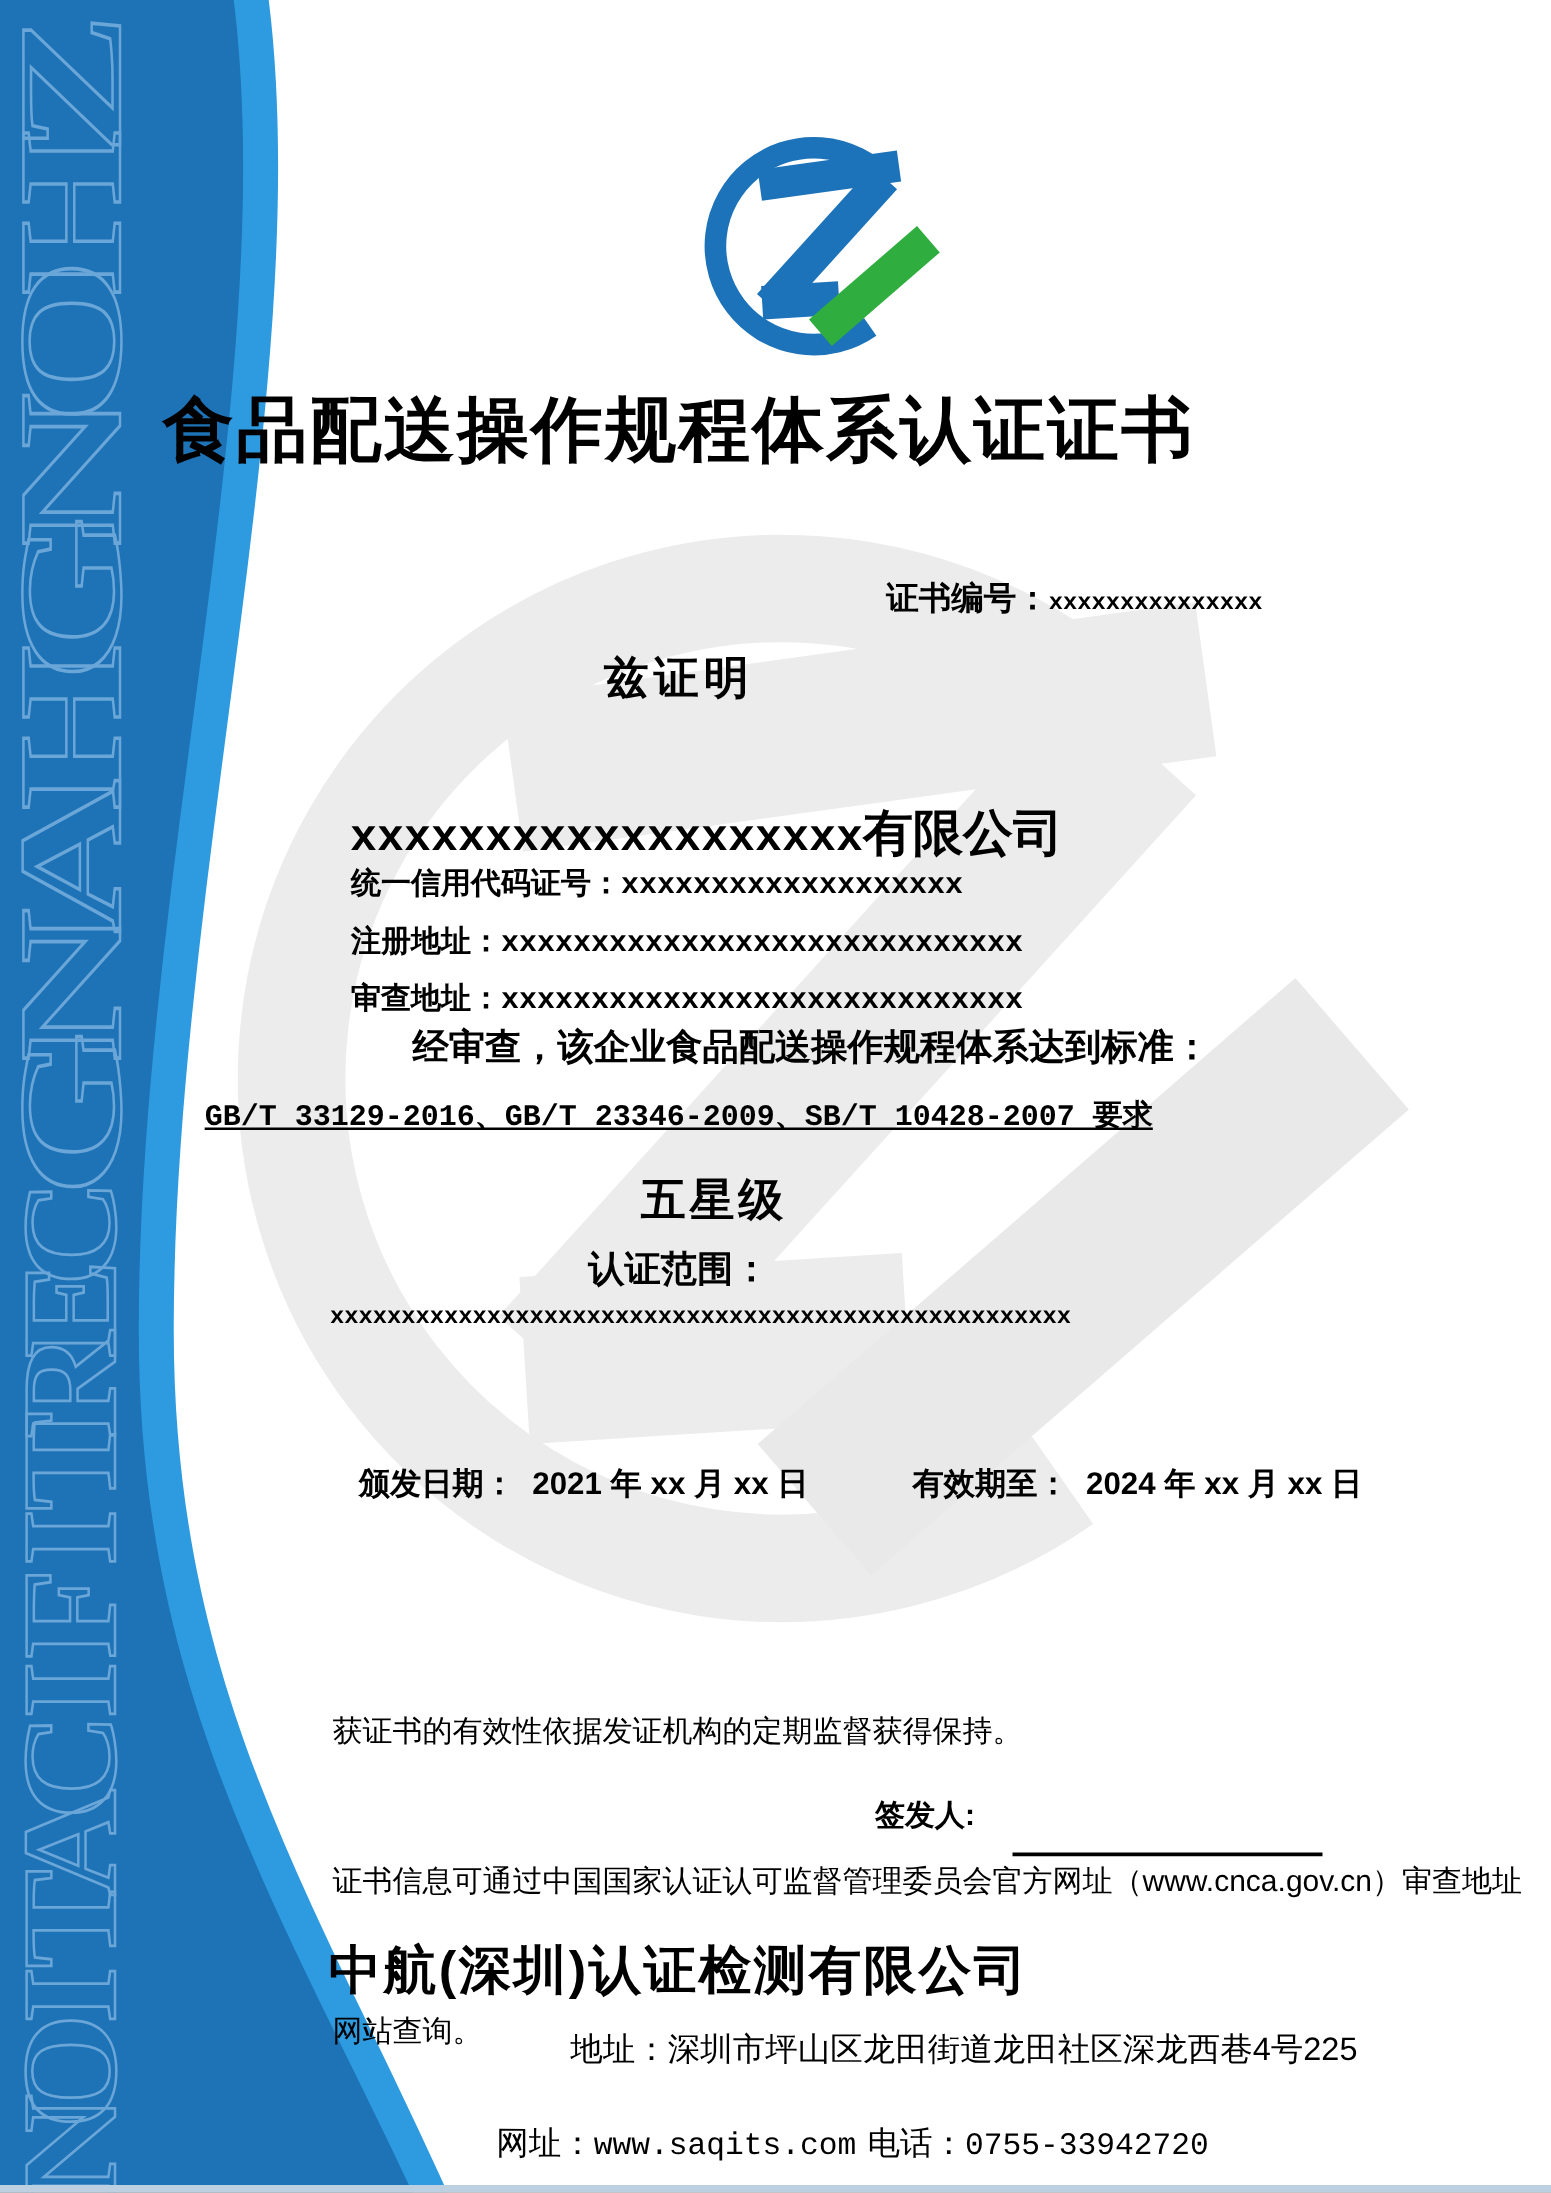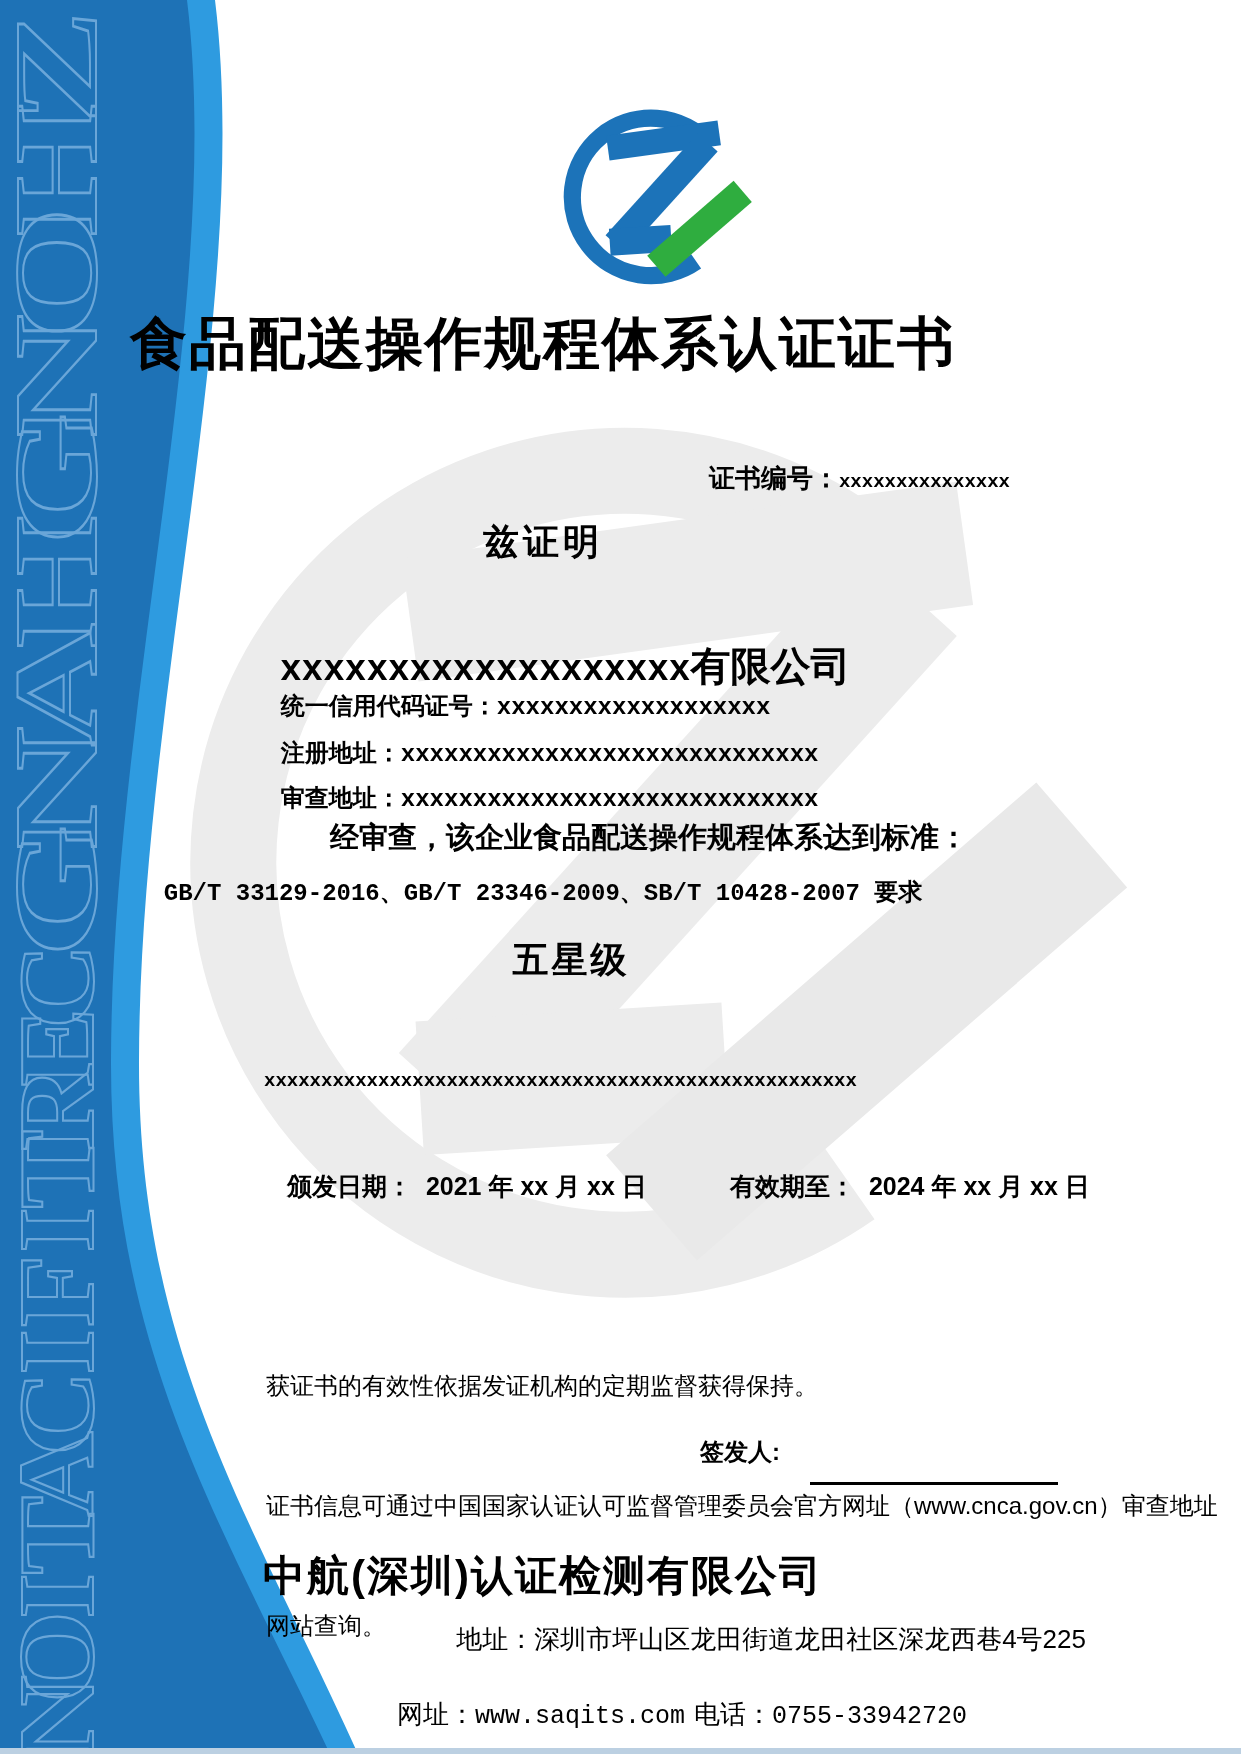--- a/index.html
+++ b/index.html
@@ -17,34 +17,34 @@
     color:transparent;-webkit-text-stroke:2px #6AA6D8;
     line-height:1;white-space:pre;user-select:none;
   }
   
   .watermark{position:absolute;z-index:1;}
   
   .logo{position:absolute;left:556px;top:104px;z-index:4;}
   
   .txt{position:absolute;z-index:5;white-space:pre;}
   .center{left:0;width:1086px;text-align:center;}
-  .mono{font-family:"Liberation Mono","DejaVu Sans Mono",monospace;margin-top:28px;}
+  .mono{font-family:"Liberation Mono","DejaVu Sans Mono",monospace;}
   .title{top:306px;font-size:57px;font-weight:bold;letter-spacing:2px;}
   .certno{top:430px;right:231px;font-size:26px;font-weight:bold;}
   .certno .mono{font-size:19px;font-weight:bold;}
   .attest{top:518px;font-size:36px;font-weight:bold;letter-spacing:4px;}
   .company{top:594px;font-size:40px;font-weight:bold;}
   .company .mono{font-size:36px;}
   .row-label{font-size:24px;font-weight:bold;}
   .row-val{font-size:24px;font-weight:bold;}
   .credit{top:672px;left:263px;}
   .regaddr{top:719px;left:263px;}
   .auditaddr{top:764px;left:263px;}
   .conclusion{top:818px;left:330px;font-size:29px;font-weight:bold;}
-  .standards{top:876px;font-size:24px;font-weight:bold;font-family:"Liberation Mono","DejaVu Sans Mono",monospace;}
+  .standards{top:876px;font-size:24px;font-weight:bold;font-family:"Liberation Mono","DejaVu Sans Mono",monospace;text-decoration:underline;}
   .grade{top:936px;font-size:36px;font-weight:bold;letter-spacing:3px;padding-left:28px;}
   .scopelbl{top:996px;font-size:29px;font-weight:bold;}
   .scopeval{top:1042px;left:264px;font-size:19px;font-weight:bold;}
   .dateline{top:1152px;font-size:25px;font-weight:bold;margin-top:18px;}
   .issue{left:287px;}
   .valid{left:730px;}
   .notes{top:1286px;left:266px;width:780px;font-size:24px;line-height:40px;white-space:pre;z-index:5;position:absolute;}
   .signer{top:1436px;left:700px;font-size:24px;font-weight:bold;}
   .signline{position:absolute;z-index:5;top:1482px;left:810px;width:248px;border-bottom:3px solid #000;}
   .org{top:1548px;font-size:42px;font-weight:700;letter-spacing:2px;}
@@ -127,20 +127,21 @@
   <div class="txt auditaddr">
     <span class="row-label">审查地址：</span><span class="mono row-val">xxxxxxxxxxxxxxxxxxxxxxxxxxxxx</span>
   </div>
 
   <div class="txt conclusion">经审查，该企业食品配送操作规程体系达到标准：</div>
 
   <div class="txt center standards">GB/T 33129-2016、GB/T 23346-2009、SB/T 10428-2007 要求</div>
 
   <div class="txt center grade">五星级</div>
 
+  <div class="txt center scopelbl">认证范围：</div>
   <div class="txt scopeval mono">xxxxxxxxxxxxxxxxxxxxxxxxxxxxxxxxxxxxxxxxxxxxxxxxxxxx</div>
 
   <div class="txt dateline issue">颁发日期：  2021 年 xx 月 xx 日</div>
   <div class="txt dateline valid">有效期至：  2024 年 xx 月 xx 日</div>
 
   <div class="notes">
     <div>获证书的有效性依据发证机构的定期监督获得保持。</div>
     <div>证书信息可通过中国国家认证认可监督管理委员会官方网址（www.cnca.gov.cn）审查地址</div>
     <div>网站查询。</div>
   </div>

